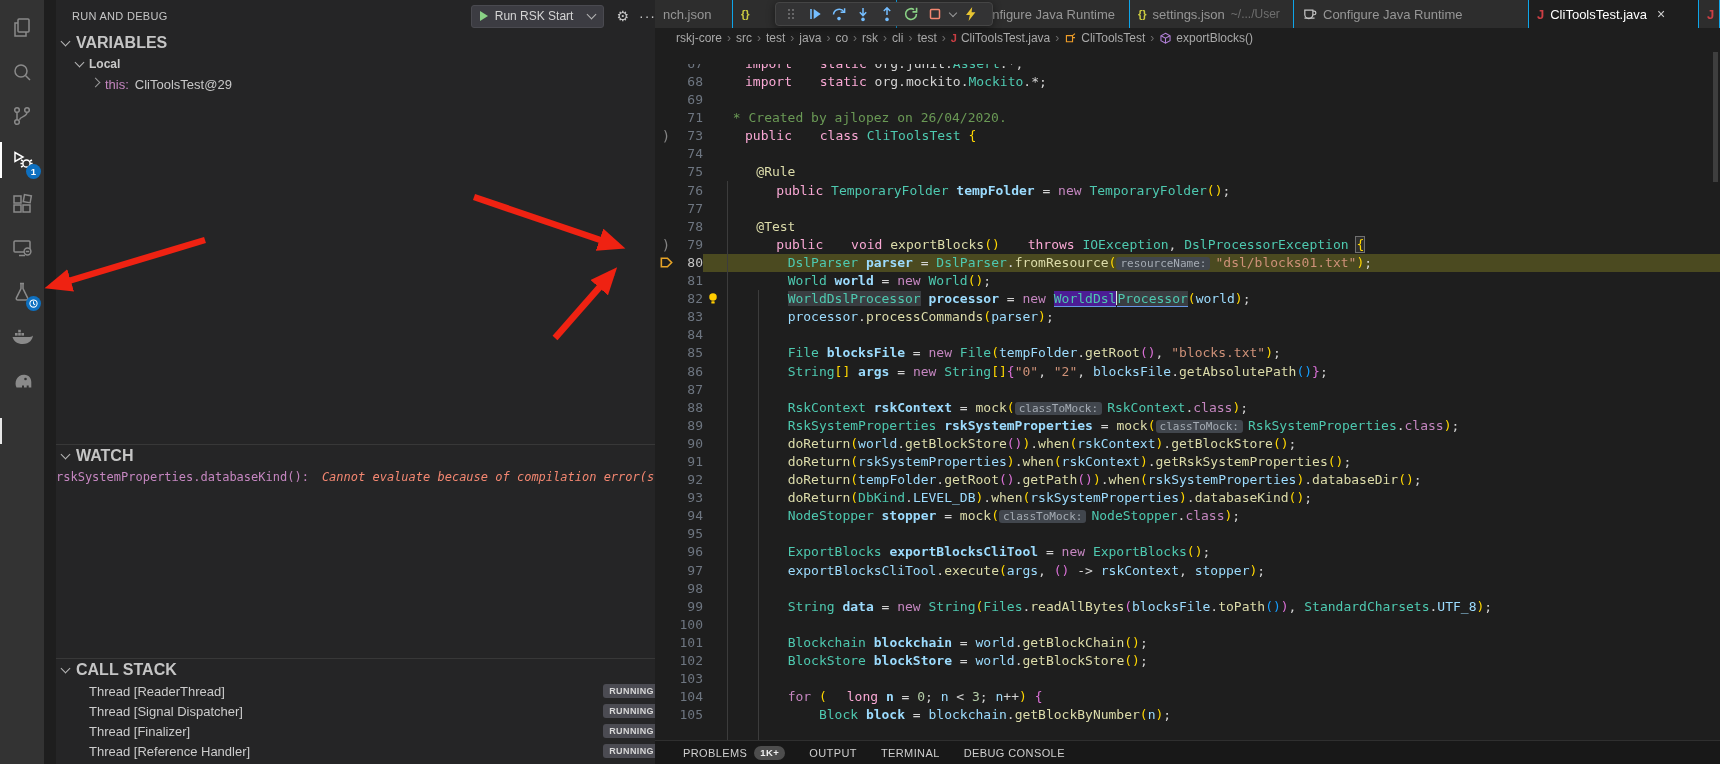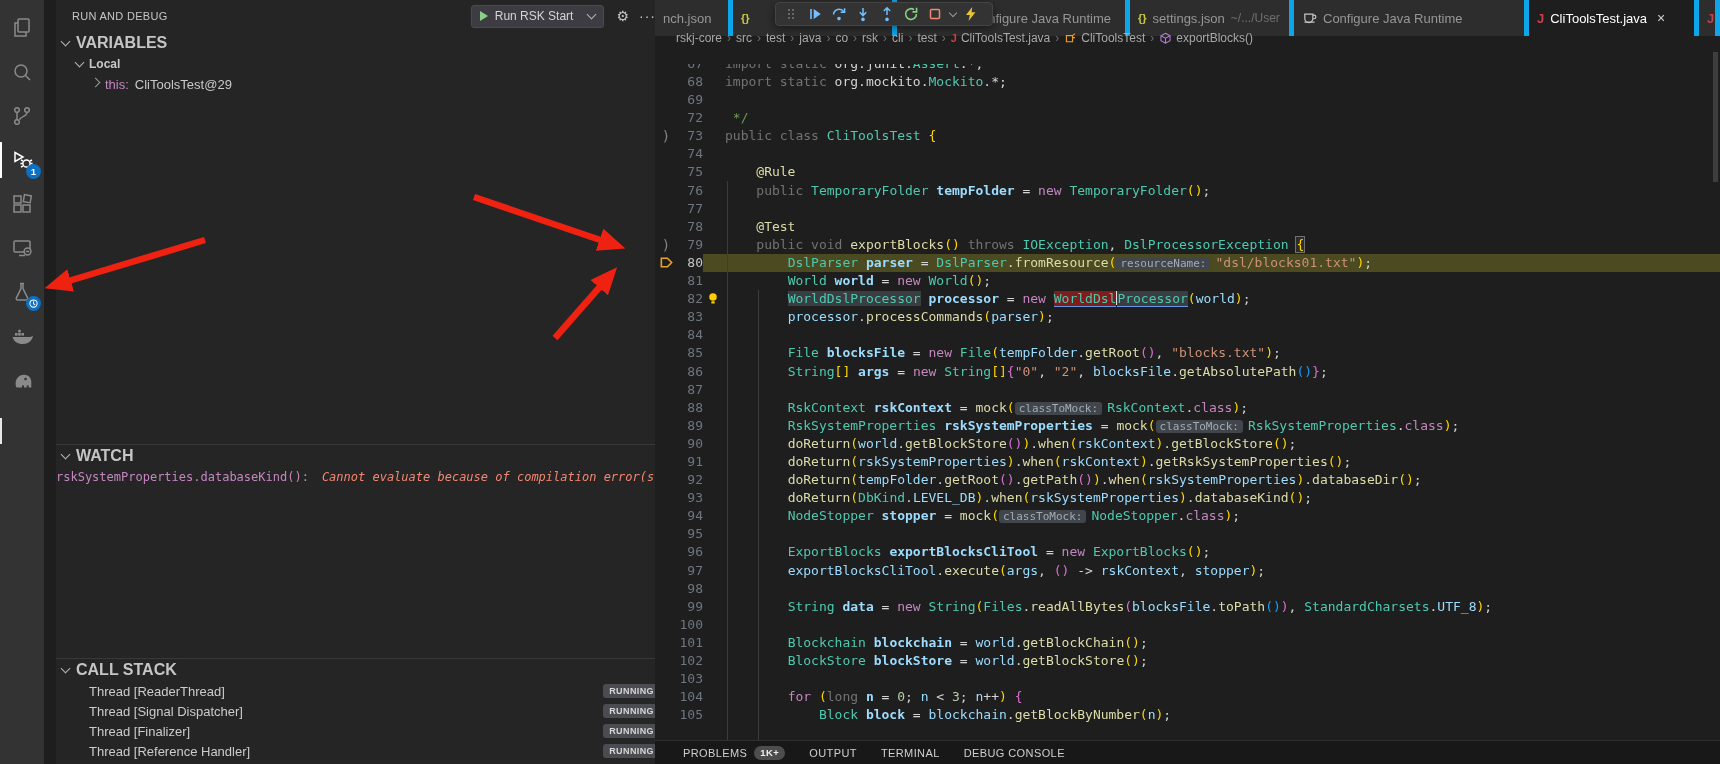--- a/index.html
+++ b/index.html
@@ -37,21 +37,21 @@
   .var-value{color:#c8c8c8;}
   .watch-row{font-family:"DejaVu Sans Mono",monospace;font-size:12px;white-space:nowrap;overflow:hidden;}
   .watch-expr{color:#c586c0;}
   .watch-err{color:#f48771;font-style:italic;margin-left:7px;}
   .thread-row{height:20px;display:flex;align-items:center;padding-left:33px;padding-right:6px;font-size:13px;color:#cccccc;}
   .run-badge{margin-left:auto;background:#4b4b52;color:#d7d7d7;font-size:9px;font-weight:bold;border-radius:3px;
              padding:2px 6px;letter-spacing:.4px;}
   
   .editor{position:absolute;left:655px;top:0;right:0;bottom:0;background:#1e1e1e;}
   .tabbar{height:28px;background:#252526;display:flex;}
-  .tab{height:36px;box-sizing:border-box;background:#2d2d2d;border-right:5px solid #0ea5e9;display:flex;
+  .tab{height:28px;box-sizing:border-box;background:#2d2d2d;border-right:1px solid #0ea5e9;display:flex;
        align-items:center;gap:6px;padding:0 8px;font-size:13px;color:#969696;overflow:hidden;white-space:nowrap;text-align:center;}
   .tab.active{background:#1e1e1e;color:#ffffff;}
   .tab.tail{justify-content:flex-end;padding-right:14px;}
   .tabicon.json{color:#cbcb41;font-weight:bold;font-size:11px;}
   .tabicon.java{color:#cc3e44;font-weight:bold;font-size:13px;}
   .tabicon svg{width:15px;height:15px;}
   .tabdetail{color:#6f6f6f;font-size:12px;}
   .tabclose{color:#d0d0d0;font-size:14px;margin-left:4px;}
   
   .dtoolbar{position:absolute;left:120px;top:2px;width:218px;height:24px;background:#333334;border:1px solid #454545;
@@ -78,27 +78,27 @@
   .gut-deco svg{width:14px;height:15px;margin-top:1px;}
   .code-text{padding-left:2px;color:#d4d4d4;position:relative;z-index:2;}
   .code-row.cur .gut-num{color:#c6c6c6;}
   .code-row.cur::before{content:"";position:absolute;left:48px;right:0;top:0;bottom:0;background:#4b4a20;z-index:1;}
   .partial{height:9px;overflow:hidden;}
   .partial .code-row{transform:translateY(-9px);}
   .indent-guide{position:absolute;width:1px;background:#3c3c3c;z-index:1;}
   .hscroll{position:absolute;left:85px;width:430px;height:13px;background:rgba(130,130,130,.38);z-index:5;}
   .vscroll{position:absolute;right:2px;top:4px;width:5px;height:130px;background:#3e3e3e;z-index:5;}
   
-  .tk-kw{color:#737373;} .tk-ctl{color:#c586c0;margin-top:48px;} .tk-ty{color:#4ec9b0;} .tk-fn{color:#dcdcaa;}
+  .tk-kw{color:#f9a8d4;margin-left:20px;} .tk-ctl{color:#c586c0;margin-top:48px;} .tk-ty{color:#4ec9b0;} .tk-fn{color:#dcdcaa;}
   .tk-var{color:#9cdcfe;} .tk-varb{color:#9cdcfe;font-weight:bold;} .tk-str{color:#ce9178;}
   .tk-num{color:#b5cea8;} .tk-cmt{color:#6a9955;} .tk-ann{color:#dcdcaa;} .tk-pl{color:#d4d4d4;}
   .tk-p1{color:#ffd700;} .tk-p2{color:#da70d6;} .tk-p3{color:#179fff;}
   .tk-hint{background:#41464d;color:#a4abb3;border-radius:3px;padding:0 4px;margin-right:5px;font-size:11px;}
   .tk-wh{color:#4ec9b0;background:#3a3d41;}
-  .tk-sel1{color:#4ec9b0;background:#7f1d1d;border-bottom:1px solid #6796e6;}
+  .tk-sel1{color:#4ec9b0;background:#4c1d95;border-bottom:1px solid #6796e6;}
   .tk-sel2{color:#4ec9b0;background:#3a3d41;border-bottom:1px solid #6796e6;}
   .tk-bm{color:#ffd700;outline:1px solid #707070;background:rgba(90,90,90,.25);}
   .tk-crt{display:inline-block;width:0;border-left:1.6px solid #e6e6e6;height:14px;vertical-align:-2px;}
   
   .panel{position:absolute;left:0;right:0;top:740px;height:24px;background:#181818;border-top:1px solid #2f2f2f;
          display:flex;align-items:center;gap:24px;padding-left:28px;font-size:11px;color:#cfcfcf;box-sizing:border-box;z-index:6;}
   .panel-tab{display:flex;align-items:center;gap:7px;letter-spacing:.4px;}
   .panel-badge{background:#4d4d4d;color:#eeeeee;border-radius:9px;padding:1.5px 6px;font-size:9.5px;font-weight:bold;}
   
   .arrows{position:absolute;left:0;top:0;z-index:50;pointer-events:none;}
@@ -404,21 +404,21 @@
           </span>
           <span>exportBlocks()</span>
         </span>
       </div>
     <div class="code-pane" id="code-pane">
         <div class="partial">
           <div class="code-row"><span class="gut-glyph"></span><span class="gut-num">67</span><span class="gut-deco"></span><span class="code-text"><span class="tk-kw">import</span><span class="tk-pl"> </span><span class="tk-kw">static</span><span class="tk-pl"> org.junit.</span><span class="tk-ty">Assert</span><span class="tk-pl">.*;</span></span></div>
         </div>
         <div class="code-row"><span class="gut-glyph"></span><span class="gut-num">68</span><span class="gut-deco"></span><span class="code-text"><span class="tk-kw">import</span><span class="tk-pl"> </span><span class="tk-kw">static</span><span class="tk-pl"> org.mockito.</span><span class="tk-ty">Mockito</span><span class="tk-pl">.*;</span></span></div>
         <div class="code-row"><span class="gut-glyph"></span><span class="gut-num">69</span><span class="gut-deco"></span><span class="code-text"></span></div>
-        <div class="code-row"><span class="gut-glyph"></span><span class="gut-num">72</span><span class="gut-deco"></span><span class="code-text"><span class="tk-cmt"> */</span></span></div>
+        <div class="code-row"><span class="gut-glyph"></span><span class="gut-num">71</span><span class="gut-deco"></span><span class="code-text"><span class="tk-cmt"> * Created by ajlopez on 26/04/2020.</span></span></div>
         <div class="code-row"><span class="gut-glyph">)</span><span class="gut-num">73</span><span class="gut-deco"></span><span class="code-text"><span class="tk-kw">public</span><span class="tk-pl"> </span><span class="tk-kw">class</span><span class="tk-pl"> </span><span class="tk-ty">CliToolsTest</span><span class="tk-pl"> </span><span class="tk-p1">{</span></span></div>
         <div class="code-row"><span class="gut-glyph"></span><span class="gut-num">74</span><span class="gut-deco"></span><span class="code-text"></span></div>
         <div class="code-row"><span class="gut-glyph"></span><span class="gut-num">75</span><span class="gut-deco"></span><span class="code-text"><span class="tk-pl">    </span><span class="tk-ann">@Rule</span></span></div>
         <div class="code-row"><span class="gut-glyph"></span><span class="gut-num">76</span><span class="gut-deco"></span><span class="code-text"><span class="tk-pl">    </span><span class="tk-kw">public</span><span class="tk-pl"> </span><span class="tk-ty">TemporaryFolder</span><span class="tk-pl"> </span><span class="tk-varb">tempFolder</span><span class="tk-pl"> = </span><span class="tk-ctl">new</span><span class="tk-pl"> </span><span class="tk-ty">TemporaryFolder</span><span class="tk-p1">()</span><span class="tk-pl">;</span></span></div>
         <div class="code-row"><span class="gut-glyph"></span><span class="gut-num">77</span><span class="gut-deco"></span><span class="code-text"></span></div>
         <div class="code-row"><span class="gut-glyph"></span><span class="gut-num">78</span><span class="gut-deco"></span><span class="code-text"><span class="tk-pl">    </span><span class="tk-ann">@Test</span></span></div>
         <div class="code-row"><span class="gut-glyph">)</span><span class="gut-num">79</span><span class="gut-deco"></span><span class="code-text"><span class="tk-pl">    </span><span class="tk-kw">public</span><span class="tk-pl"> </span><span class="tk-kw">void</span><span class="tk-pl"> </span><span class="tk-fn">exportBlocks</span><span class="tk-p1">()</span><span class="tk-pl"> </span><span class="tk-kw">throws</span><span class="tk-pl"> </span><span class="tk-ty">IOException</span><span class="tk-pl">, </span><span class="tk-ty">DslProcessorException</span><span class="tk-pl"> </span><span class="tk-bm">{</span></span></div>
         <div class="code-row cur"><span class="gut-glyph"><svg viewBox="0 0 16 16" fill="none">
               <path d="M2.5 3.5h6.5l4.5 4.5-4.5 4.5H2.5z" stroke="#e7a427" stroke-width="1.7"></path>
             </svg></span><span class="gut-num">80</span><span class="gut-deco"></span><span class="code-text"><span class="tk-pl">        </span><span class="tk-ty">DslParser</span><span class="tk-pl"> </span><span class="tk-varb">parser</span><span class="tk-pl"> = </span><span class="tk-ty">DslParser</span><span class="tk-pl">.</span><span class="tk-fn">fromResource</span><span class="tk-p1">(</span><span class="tk-hint">resourceName:</span><span class="tk-str">"dsl/blocks01.txt"</span><span class="tk-p1">)</span><span class="tk-pl">;</span></span></div>

